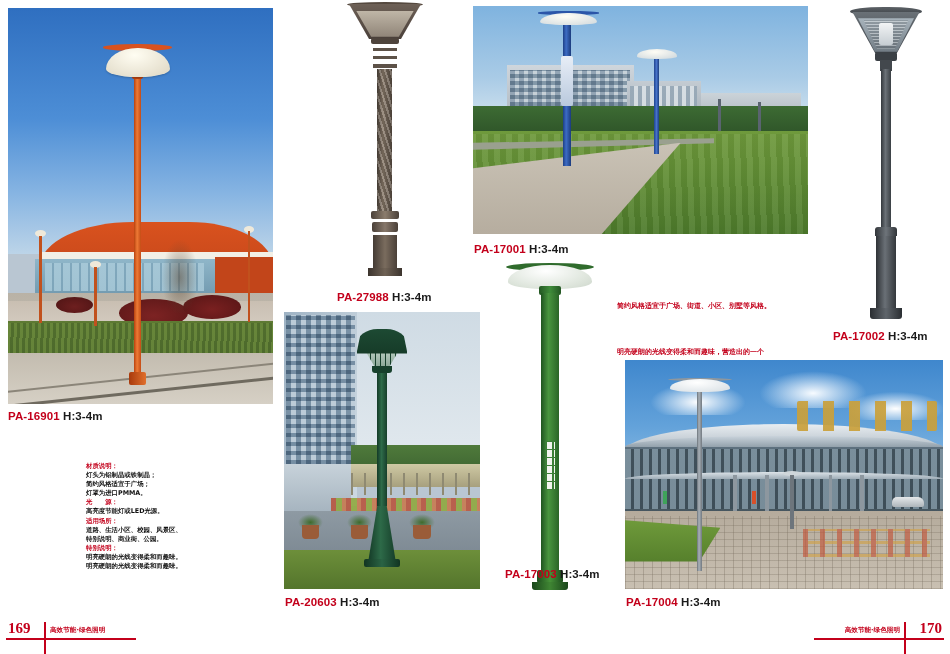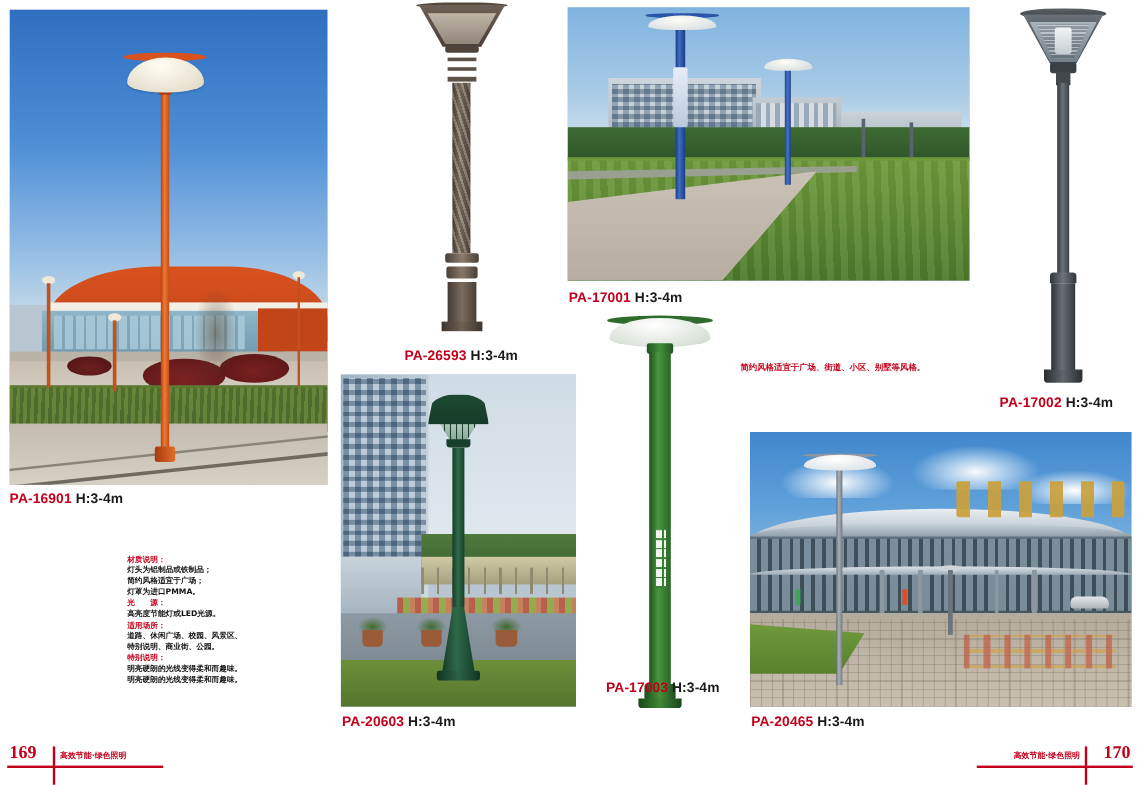--- a/index.html
+++ b/index.html
@@ -13,21 +13,21 @@
 
   
   .cap{position:absolute;white-space:nowrap;font-size:11.5px;font-weight:bold;
        color:#111;letter-spacing:.1px;}
   .cap .code{color:#c3001b;}
   .cap .h{color:#1a1a1a;font-weight:bold;}
 
   
   .spec{position:absolute;left:86px;top:462px;width:170px;
         font-size:6.4px;line-height:9.1px;color:#111;font-weight:bold;
-        font-family:"DejaVu Sans",sans-serif;margin-left:20px;}
+        font-family:"DejaVu Sans",sans-serif;}
   .spec .hd{color:#c3001b;}
   .spec div{white-space:nowrap;}
 
   
   .blurb{position:absolute;left:617px;top:268px;width:215px;
          font-size:7px;line-height:13.6px;color:#c3001b;font-weight:bold;
          font-family:"DejaVu Sans",sans-serif;}
   .blurb div{white-space:nowrap;margin-top:32px;}
 
   
@@ -359,21 +359,21 @@
     <div class="ring2"></div>
     <div class="ring3"></div>
     <div class="shaft"></div>
     <div class="twist"></div>
     <div class="knob"></div>
     <div class="knob2"></div>
     <div class="lower"></div>
     <div class="foot"></div>
   </div>
   <div class="cap" style="left:337px;top:291px;">
-    <span class="code">PA-26593</span>
+    <span class="code">PA-27988</span>
     <span class="h">H:3-4m</span>
   </div>
 
   <div class="photo" id="ph3">
     <div class="sky"></div>
     <div class="bldgA"></div>
     <div class="bldgAw"></div>
     <div class="bldgB"></div>
     <div class="bldgBw"></div>
     <div class="bldgC"></div>
@@ -409,31 +409,32 @@
     <div class="base"></div>
     <div class="foot"></div>
   </div>
   <div class="cap" style="left:833px;top:330px;">
     <span class="code">PA-17002</span>
     <span class="h">H:3-4m</span>
   </div>
 
   <div class="blurb">
     <div>简约风格适宜于广场、街道、小区、别墅等风格。</div>
+    <div>明亮硬朗的光线变得柔和而趣味，营造出的一个</div>
   </div>
 
   <div class="spec">
     <div class="hd">材质说明：</div>
     <div>灯头为铝制品或铁制品；</div>
     <div>简约风格适宜于广场；</div>
     <div>灯罩为进口PMMA。</div>
     <div class="hd">光　　源：</div>
     <div>高亮度节能灯或LED光源。</div>
     <div class="hd">适用场所：</div>
-    <div>道路、休闲广场、校园、风景区、</div>
+    <div>道路、生活小区、校园、风景区、</div>
     <div>特别说明、商业街、公园。</div>
     <div class="hd">特别说明：</div>
     <div>明亮硬朗的光线变得柔和而趣味。</div>
     <div>明亮硬朗的光线变得柔和而趣味。</div>
   </div>
 
   <div class="photo" id="ph5">
     <div class="sky"></div>
     <div class="tower"></div>
     <div class="towerw"></div>
@@ -500,21 +501,21 @@
     <div class="red"></div>
     <div class="grn"></div>
     <div class="car"></div>
     <div class="minid"></div>
     <div class="mini"></div>
     <div class="pole"></div>
     <div class="drim"></div>
     <div class="dome"></div>
   </div>
   <div class="cap" style="left:626px;top:596px;">
-    <span class="code">PA-20465</span>
+    <span class="code">PA-17004</span>
     <span class="h">H:3-4m</span>
   </div>
 
   <div class="foot">
     <div class="fnum" style="left:8px;top:10px;">169</div>
     <div class="fbar" style="left:6px;top:28px;width:130px;"></div>
     <div class="fvert" style="left:44px;top:12px;height:42px;"></div>
     <div class="ftxt" style="left:50px;top:16px;">高效节能·绿色照明</div>
 
     <div class="fnum" style="right:8px;top:10px;">170</div>

